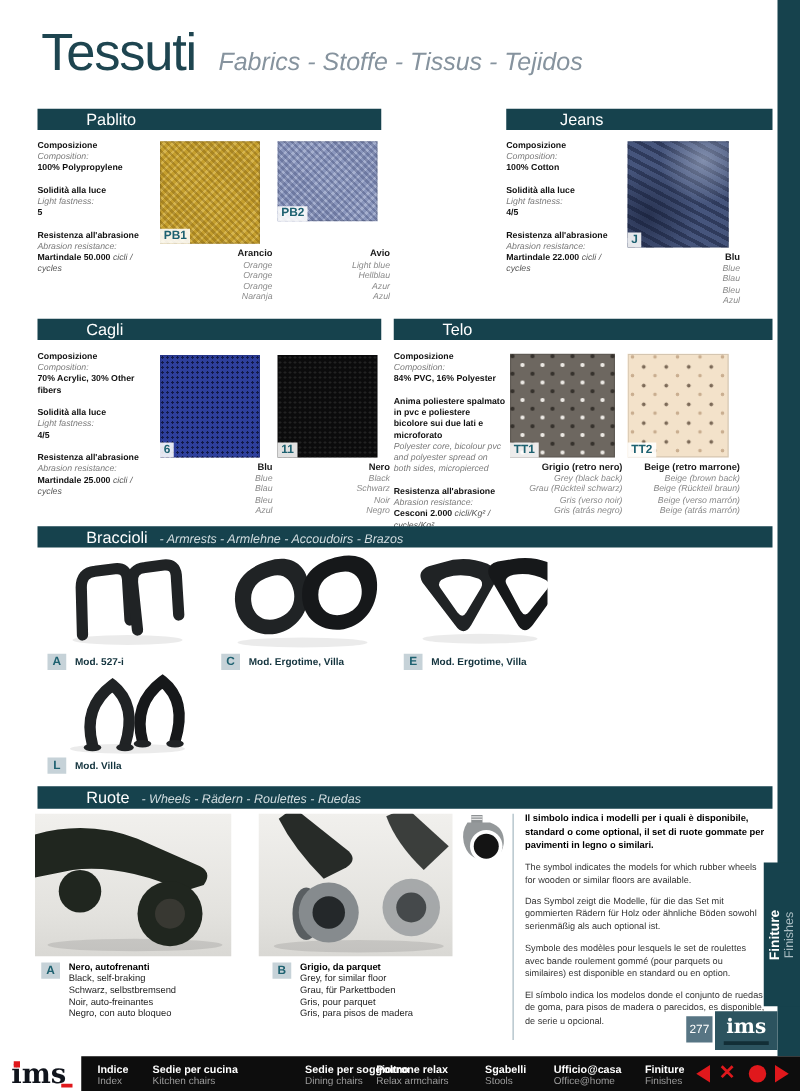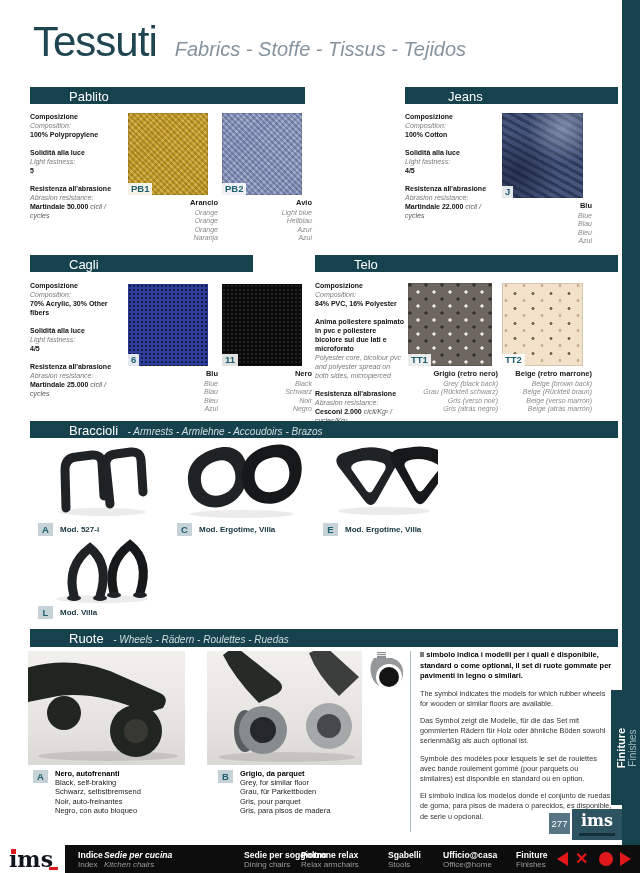--- a/index.html
+++ b/index.html
@@ -11,21 +11,21 @@
   .title-row h1{margin:0;font-size:42px;font-weight:300;letter-spacing:-1px;color:#1e4550;}
   .subtitle{margin-left:18px;font-size:20px;font-style:italic;color:#86939e;}
 
   
   .bar{position:absolute;height:17px;background:#16424d;color:#fff;box-sizing:border-box;
        padding-left:8px;line-height:17px;white-space:nowrap;overflow:hidden;}
   .bar .big{font-size:13px;font-weight:400;margin-left:31px;}
   .bar .rest{font-size:10px;font-style:italic;color:#d2dde0;margin-left:5px;}
   .bar-pablito{left:30px;top:87px;width:275px;}
   .bar-jeans{left:405px;top:87px;width:213px;padding-left:12px;}
-  .bar-cagli{left:30px;top:255px;width:223px;}
+  .bar-cagli{left:30px;top:255px;width:275px;}
   .bar-telo{left:315px;top:255px;width:303px;}
   .bar-braccioli{left:30px;top:421px;width:588px;}
   .bar-ruote{left:30px;top:629px;width:588px;height:18px;line-height:18px;}
 
   
   .info{position:absolute;width:95px;}
   .info .lbl{font-size:7px;font-weight:bold;color:#111;line-height:9px;}
   .info .sub{font-size:7px;font-style:italic;color:#7a7a7a;line-height:9px;}
   .info .val{font-size:7px;font-weight:bold;color:#111;line-height:9px;}
   .info .gap{height:9px;}
@@ -35,21 +35,21 @@
   .info-cagli{left:30px;top:281px;}
   .info-telo{left:315px;top:281px;width:90px;}
 
   
   .swatch{position:absolute;box-shadow:inset 0 0 0 1px rgba(0,0,0,.12);}
   .swatch .code{position:absolute;left:0;bottom:0;background:rgba(255,255,255,.88);
         color:#1d6170;font-weight:bold;font-size:9.5px;line-height:12px;padding:0 3px;}
   .sw-pb1{left:128px;top:113px;width:80px;height:82px;background-color:#c59f2e;
      background-image:repeating-linear-gradient(45deg,rgba(92,62,0,.28) 0 2px,transparent 2px 4px),
                       repeating-linear-gradient(-45deg,rgba(255,232,150,.30) 0 2px,transparent 2px 5px);}
-  .sw-pb2{left:222px;top:113px;width:80px;height:82px;background-color:#8b97bd;
+  .sw-pb2{left:222px;top:113px;width:80px;height:64px;background-color:#8b97bd;
      background-image:repeating-linear-gradient(45deg,rgba(40,50,95,.30) 0 2px,transparent 2px 4px),
                       repeating-linear-gradient(-45deg,rgba(235,240,255,.28) 0 2px,transparent 2px 5px);text-align:center;}
   .sw-j{left:502px;top:113px;width:81px;height:85px;background-color:#46557c;
      background-image:radial-gradient(circle at 75% 18%,rgba(205,215,235,.45),transparent 38%),
                       radial-gradient(circle at 20% 70%,rgba(15,22,45,.55),transparent 45%),
                       repeating-linear-gradient(28deg,rgba(18,26,52,.45) 0 3px,transparent 3px 7px);}
   .sw-6{left:128px;top:284px;width:80px;height:82px;background-color:#2e3f9c;
      background-image:radial-gradient(rgba(0,0,15,.6) 30%,transparent 34%);background-size:4px 4px;}
   .sw-11{left:222px;top:284px;width:80px;height:82px;background-color:#0b0b0c;
      background-image:radial-gradient(rgba(70,70,70,.4) 28%,transparent 32%);background-size:4px 4px;}
@@ -119,21 +119,21 @@
 
   
   .footer-black{position:absolute;left:65px;top:845px;width:575px;height:28px;background:#0d0d0d;}
   .ims-logo{position:absolute;left:9px;top:846px;font-family:"DejaVu Serif",serif;font-weight:bold;
             font-size:22px;color:#10141c;line-height:26px;}
   .ims-dot{position:absolute;left:2px;top:3px;width:5px;height:5px;background:#e0181c;}
   .ims-srl{position:absolute;left:40px;top:21px;width:9px;height:3px;background:#e0181c;}
   .nav-col{position:absolute;top:850px;}
   .nav-col .it{font-size:8.6px;font-weight:bold;color:#fff;line-height:10px;white-space:nowrap;}
   .nav-col .en{font-size:8px;color:#9c9c9c;line-height:10px;white-space:nowrap;}
-  .n1{left:78px;} .n2{left:104px;font-style:italic;} .n3{left:208px;margin-left:36px;} .n4{left:301px;}
+  .n1{left:78px;} .n2{left:122px;} .n3{left:208px;margin-left:36px;} .n4{left:301px;}
   .n5{left:388px;} .n6{left:443px;} .n7{left:516px;}
   .sym{position:absolute;}
   .sym-prev{left:557px;top:852px;width:0;height:0;border-top:7px solid transparent;
             border-bottom:7px solid transparent;border-right:11px solid #e0181c;}
   .sym-x{left:575px;top:845px;color:#e0181c;font-weight:bold;font-size:16px;line-height:28px;}
   .sym-dot{left:599px;top:852px;width:14px;height:14px;border-radius:50%;background:#e0181c;}
   .sym-next{left:620px;top:852px;width:0;height:0;border-top:7px solid transparent;
             border-bottom:7px solid transparent;border-left:11px solid #e0181c;}
 </style>
 </head>

